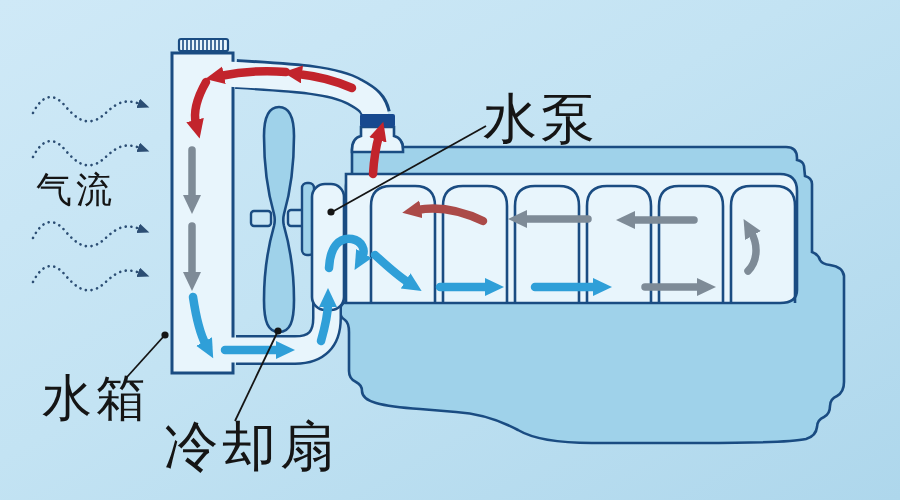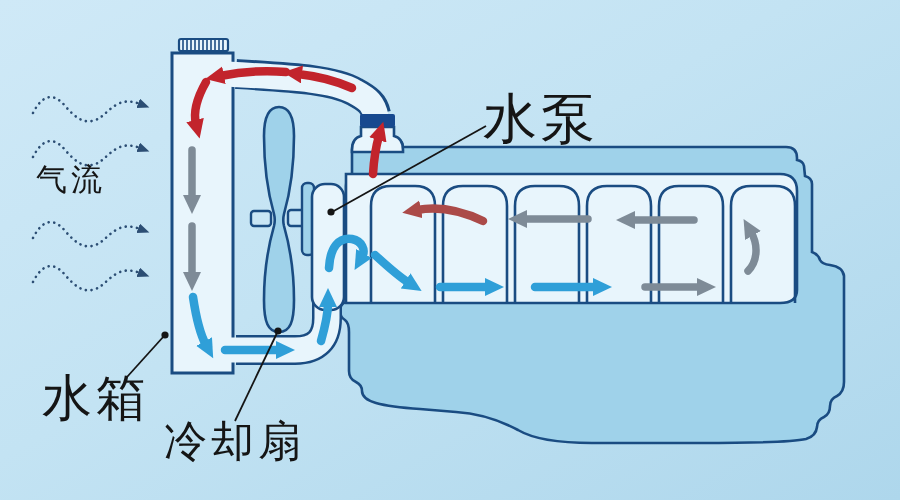--- a/index.html
+++ b/index.html
@@ -142,17 +142,17 @@
   <g>
     <line class="leader" x1="486" y1="126" x2="332" y2="212"></line>
     <circle class="leaderDot" cx="331" cy="212" r="3.6"></circle>
     <line class="leader" x1="127" y1="377" x2="164" y2="336"></line>
     <circle class="leaderDot" cx="165" cy="335" r="3.6"></circle>
     <line class="leader" x1="235" y1="421" x2="277" y2="333"></line>
     <circle class="leaderDot" cx="278" cy="331" r="3.6"></circle>
   </g>
 </svg>
 
-  <div class="diagram-label" style="left:36px;top:164px;font-size:31px">气流</div>
+  <div class="diagram-label" style="left:36px;top:172px;font-size:36px">气流</div>
   <div class="diagram-label" style="left:483px;top:92px;font-size:54px">水泵</div>
   <div class="diagram-label" style="left:42px;top:373px;font-size:50px">水箱</div>
-  <div class="diagram-label" style="left:164px;top:420px;font-size:43px">冷却扇</div>
+  <div class="diagram-label" style="left:164px;top:420px;font-size:54px">冷却扇</div>
 </div>
 
 </body></html>

